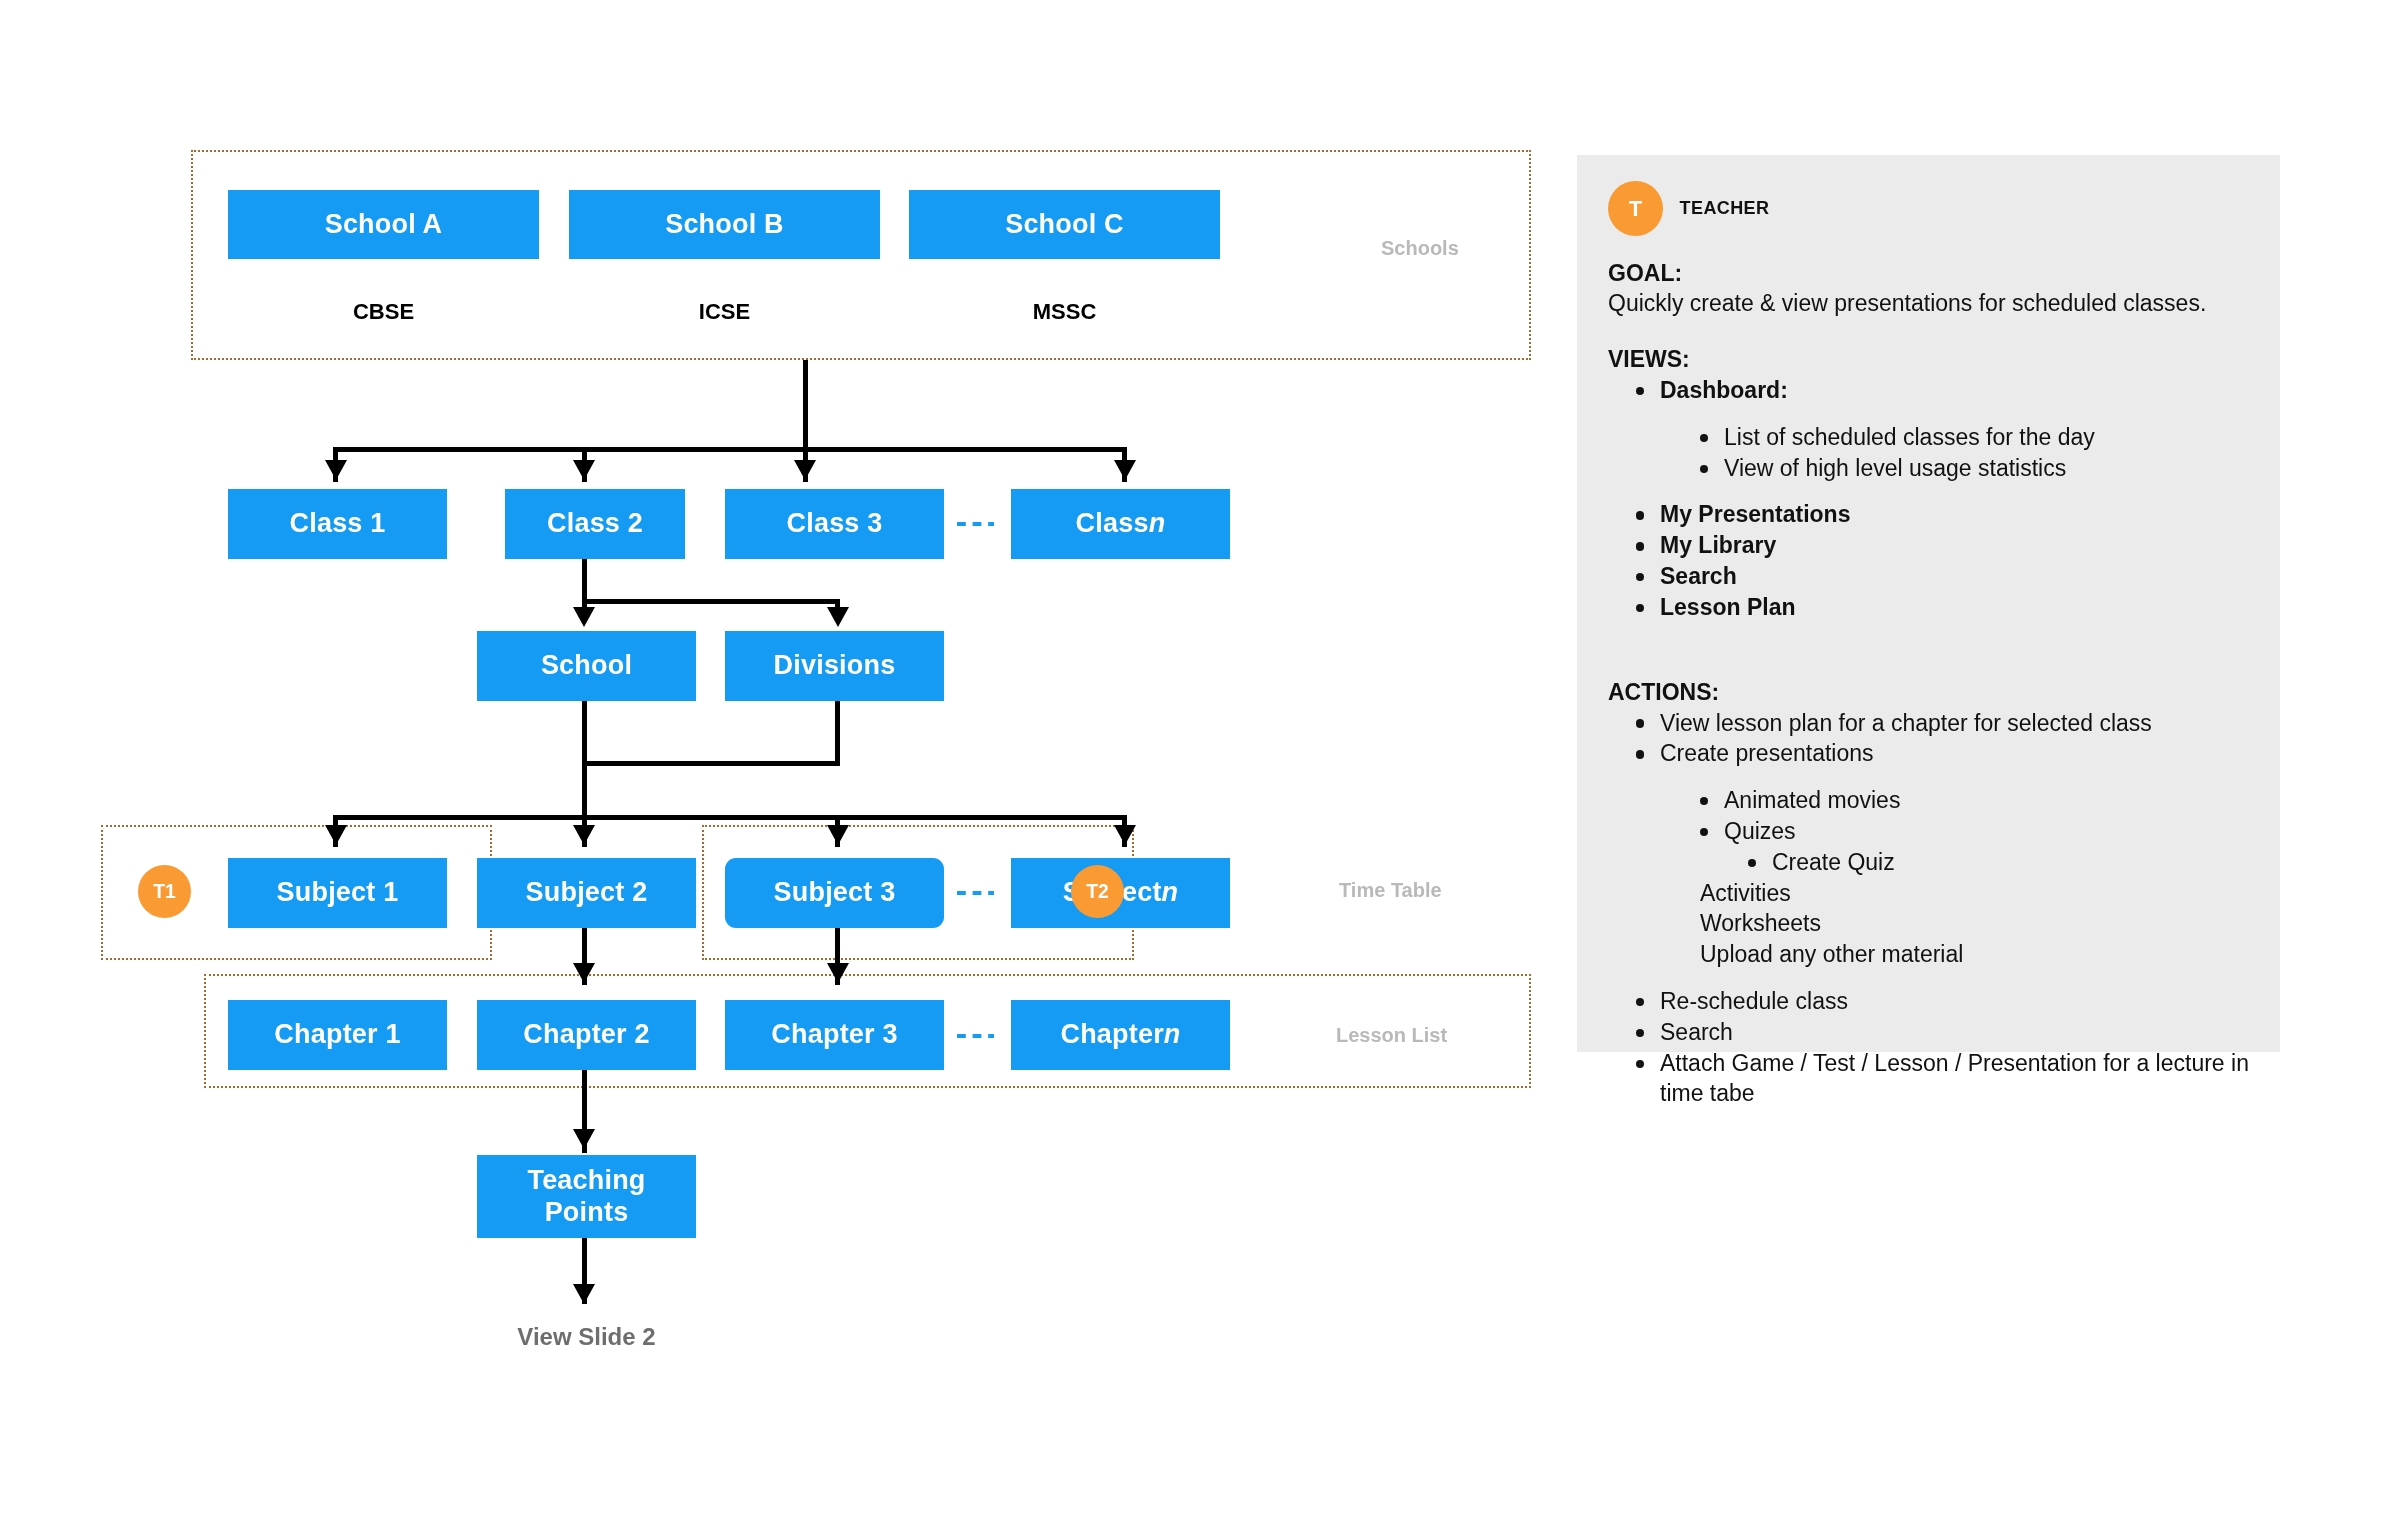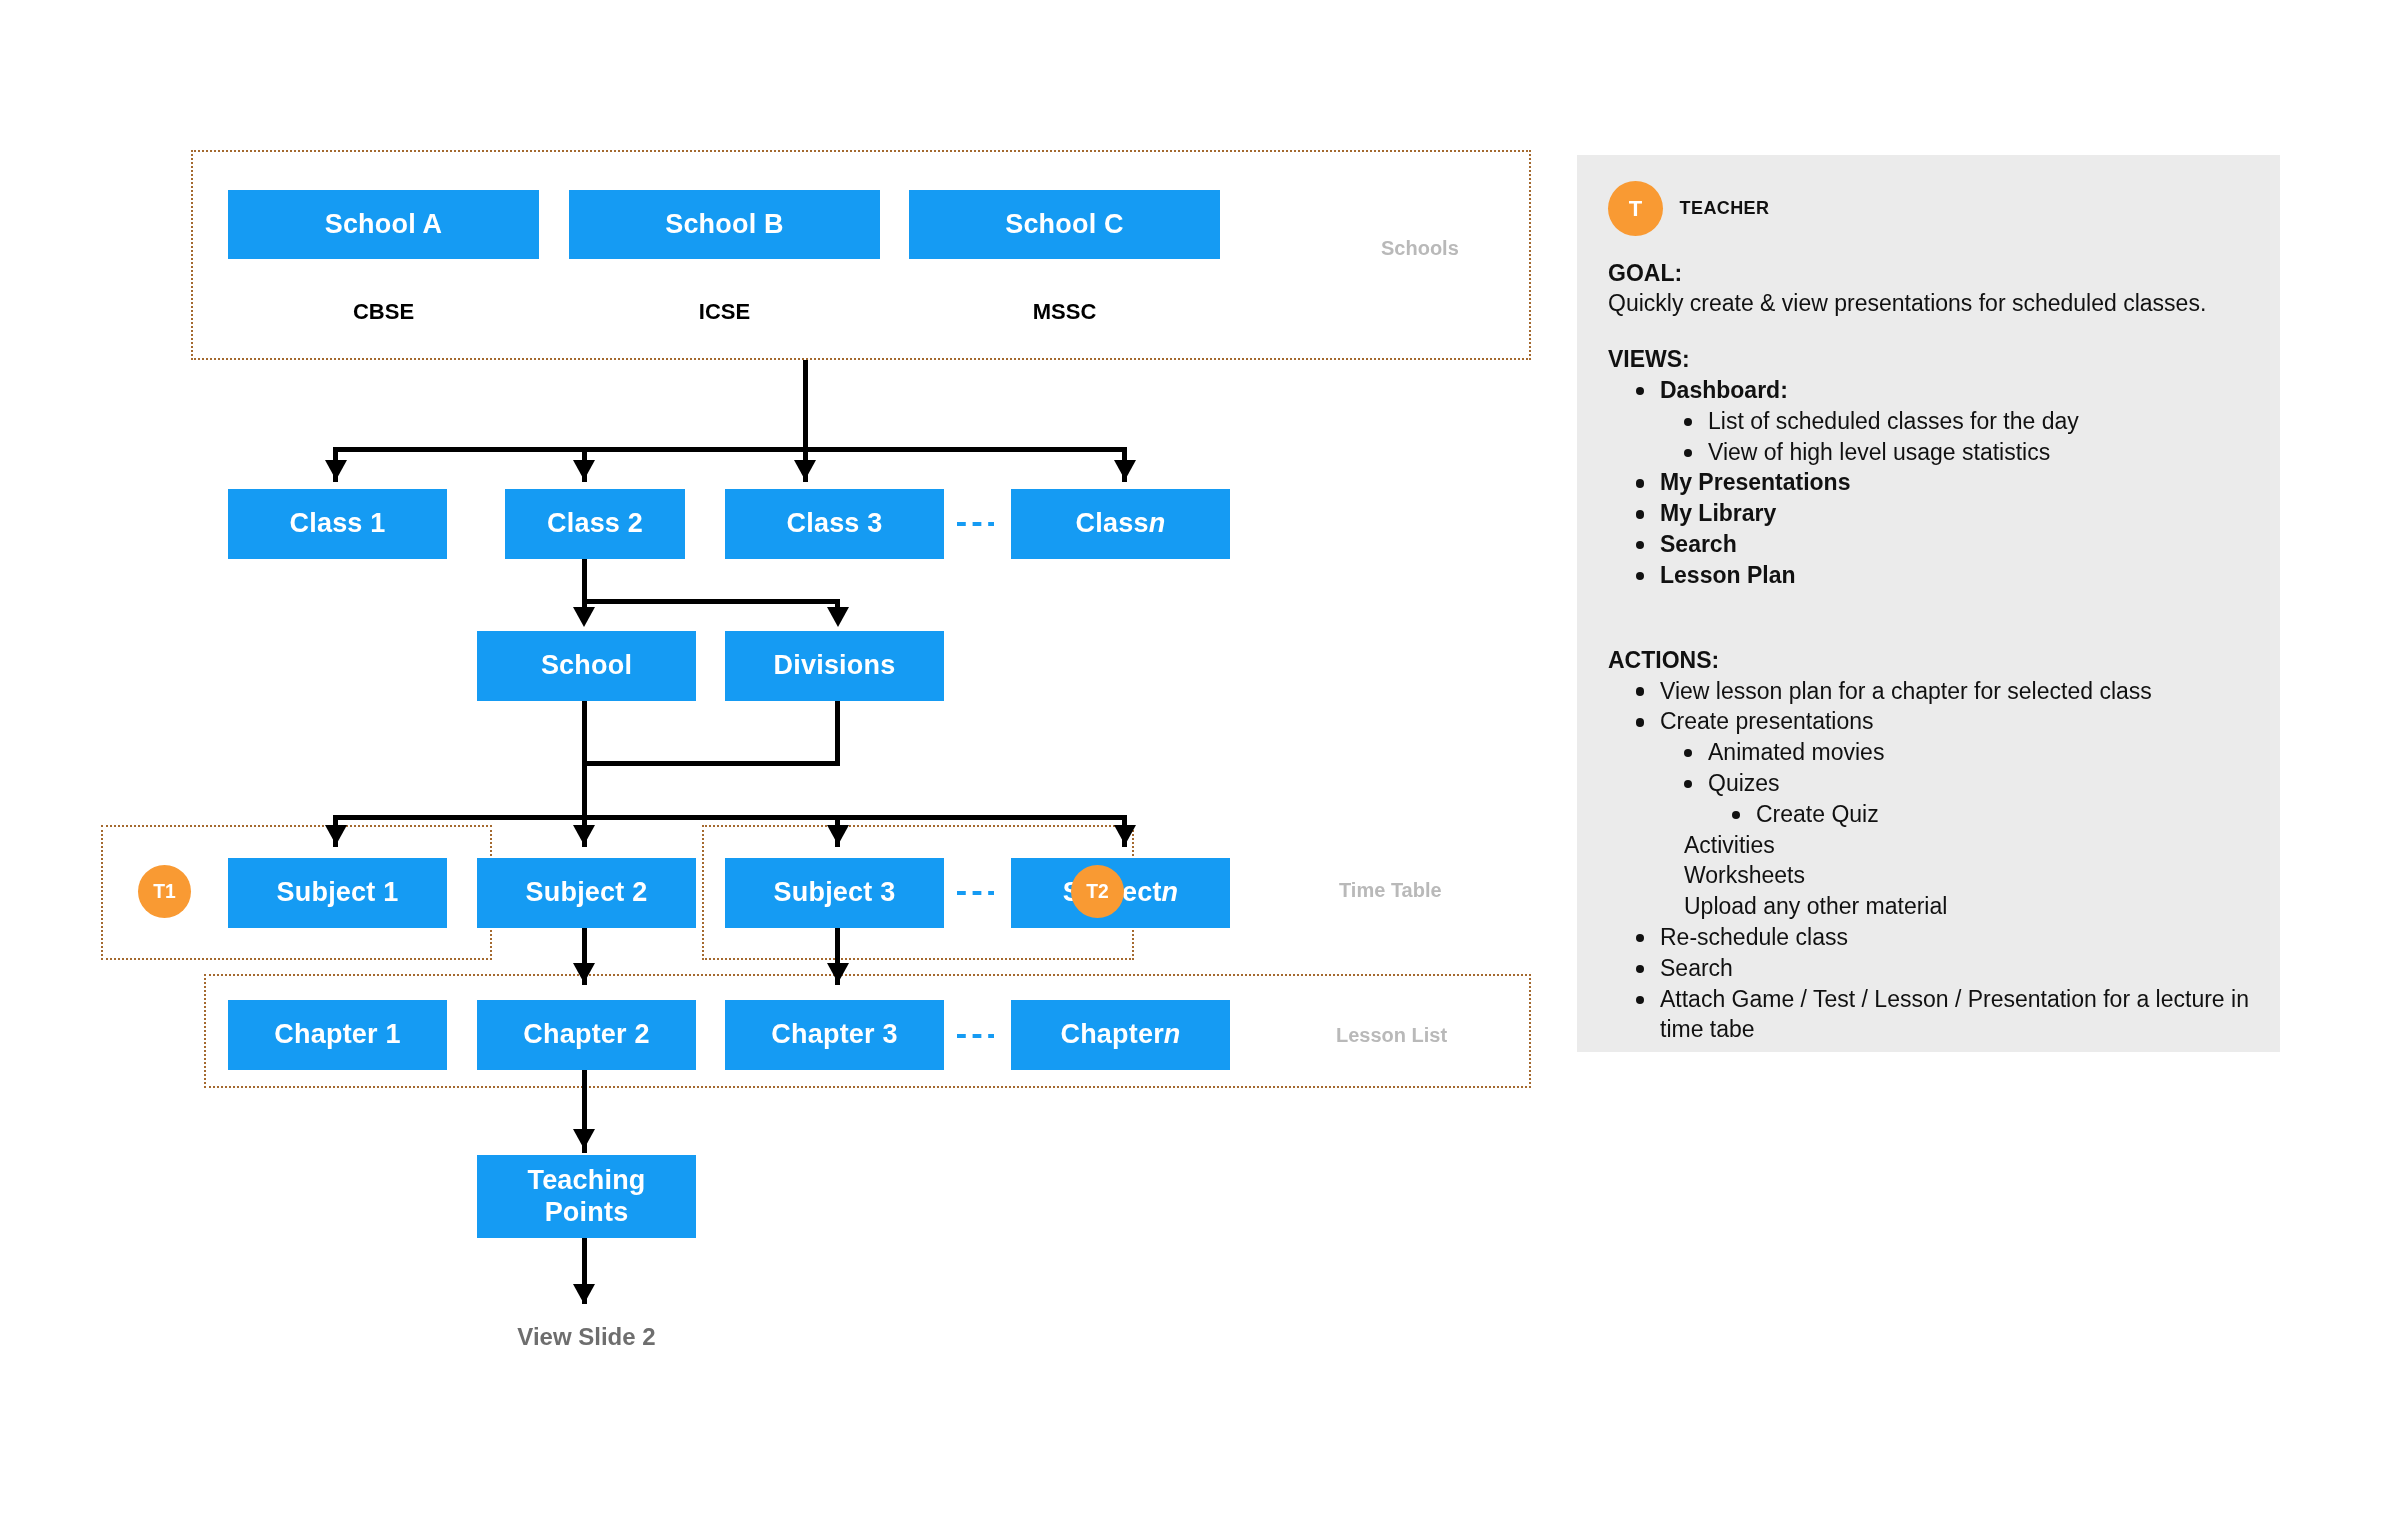--- a/index.html
+++ b/index.html
@@ -82,21 +82,21 @@
   .spacer{height:28px;}
   ul.lv1{list-style:none;margin:0;padding:0 0 0 28px;}
   ul.lv1>li{
     position:relative;font-size:23px;line-height:1.34;color:#111;padding-left:24px;
   }
   ul.lv1>li>.bullet{
     position:absolute;left:0;top:.52em;width:8.3px;height:8.3px;border-radius:50%;
     background:#111;
   }
   ul.lv1>li.bold>.txt{font-weight:bold;}
-  ul.lv2{list-style:none;margin:0;padding:0 0 0 24px;}
+  ul.lv2{list-style:none;margin:16px;padding:0 0 0 24px;}
   ul.lv2>li{
     position:relative;font-size:23px;line-height:1.34;color:#111;padding-left:24px;
     font-weight:normal;
   }
   ul.lv2>li>.bullet{
     position:absolute;left:0;top:.52em;width:8.3px;height:8.3px;border-radius:50%;
     background:#111;
   }
   ul.lv3{list-style:none;margin:0;padding:0 0 0 24px;}
   ul.lv3>li{
@@ -170,21 +170,21 @@
   <div class="vline" style="left:582px;top:815px;height:32px;"></div>
   <div class="arrow" style="left:573px;top:825px;"></div>
   <div class="vline" style="left:835px;top:815px;height:32px;"></div>
   <div class="arrow" style="left:827px;top:825px;"></div>
   <div class="vline" style="left:1122px;top:815px;height:32px;"></div>
   <div class="arrow" style="left:1114px;top:825px;"></div>
 
   <div class="chip" style="left:138px;top:865px;width:53px;height:53px;">T1</div>
   <div class="node" style="left:228px;top:858px;width:219px;height:70px;">Subject 1</div>
   <div class="node" style="left:477px;top:858px;width:219px;height:70px;">Subject 2</div>
-  <div class="node" style="left:725px;top:858px;width:219px;height:70px;">Subject 3</div>
+  <div class="node" style="left:725px;top:858px;width:219px;height:70px;border-radius:11px;">Subject 3</div>
   <div class="bdots" style="left:957px;top:891px;"></div>
   <div class="node" style="left:1011px;top:858px;width:219px;height:70px;">
     <span>Subject </span>
       <em>n</em>
   </div>
   <div class="chip" style="left:1071px;top:865px;width:53px;height:53px;">T2</div>
 
   <div class="vline" style="left:582px;top:928px;height:57px;"></div>
   <div class="arrow" style="left:573px;top:963px;"></div>
   <div class="vline" style="left:835px;top:928px;height:57px;"></div>

